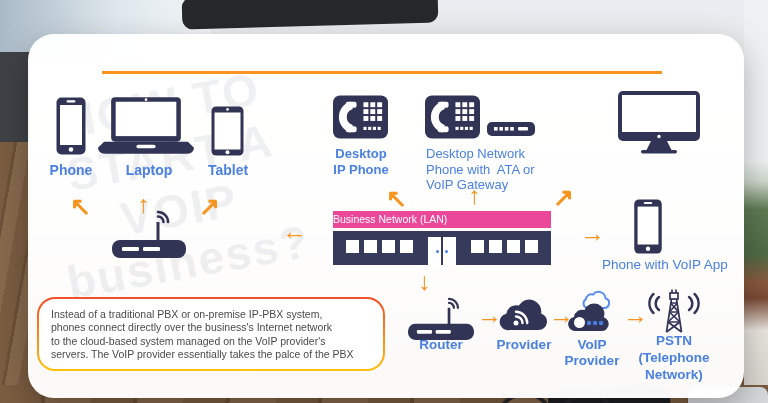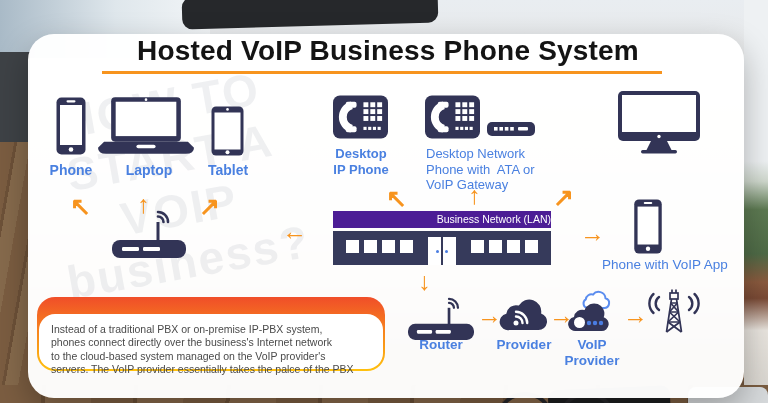--- a/index.html
+++ b/index.html
@@ -32,26 +32,26 @@
   
   .title{position:absolute;left:60px;top:35px;width:656px;text-align:center;
         font-size:28px;font-weight:bold;color:#141414;letter-spacing:0.2px;}
   .title-rule{position:absolute;left:102px;top:71px;width:560px;height:3px;background:#F7941E;}
   .lbl{position:absolute;color:#4A80E0;font-size:13px;line-height:1.2;white-space:pre-wrap;}
   .c{text-align:center;font-weight:bold;}
   .arrow{position:absolute;color:#F7941E;font-weight:bold;font-size:25px;line-height:1;}
   .note-border{position:absolute;left:37px;top:297px;width:348px;height:74px;border-radius:18px;
         background:linear-gradient(180deg,#F04E29,#FFC10E);padding:0;box-sizing:border-box;}
   .note-inner{position:absolute;left:2px;top:2px;right:2px;bottom:2px;background:#fff;border-radius:16px;
-        padding:9px 12px;box-sizing:border-box;font-size:10.5px;line-height:1.28;color:#4a4a4a;white-space:pre-wrap;margin-top:15px;}
+        padding:9px 12px;box-sizing:border-box;font-size:10.5px;line-height:1.28;color:#4a4a4a;white-space:pre-wrap;}
   .ic{position:absolute;}
   
   .building{position:absolute;left:333px;top:211px;width:218px;height:54px;}
-  .b-bar{position:absolute;left:0;top:0;width:218px;height:17px;background:#4c1d95;
-        color:#fff;font-size:10.5px;line-height:17px;text-align:right;}
+  .b-bar{position:absolute;left:0;top:0;width:218px;height:17px;background:#ec4899;
+        color:#fff;font-size:10.5px;line-height:17px;text-align:left;}
   .b-body{position:absolute;left:0;top:20px;width:218px;height:34px;background:#363A5B;}
   .b-win{position:absolute;top:9px;width:13px;height:13px;background:#fff;}
   .b-door{position:absolute;top:6px;width:13px;height:28px;background:#fff;}
   .b-knob{position:absolute;top:19px;width:3px;height:3px;border-radius:50%;background:#4A7DE2;}
 </style>
 </head>
 <body>
 
 <div id="stage">
 
@@ -66,21 +66,20 @@
   <div class="bg-glass" style="left:498px;"></div>
   <div class="bg-glass" style="left:560px;"></div>
   <div class="bg-laptop-br"></div>
 
   <div class="card"></div>
   <div class="watermark">HOW TO
 START A
 VOIP
 business?</div>
 
-  <div class="title">Hosted VoIP Business Phone System</div>
   <div class="title-rule"></div>
 
   <svg class="ic" style="left:56px;top:97px;" width="30" height="58" viewBox="0 0 30 58">
     <rect x="0.5" y="0.5" width="29" height="57" rx="5" fill="#323456"></rect>
     <rect x="4" y="8" width="22" height="40" fill="#fff"></rect>
     <rect x="10.5" y="3.2" width="9" height="2.2" rx="1.1" fill="#fff"></rect>
     <circle cx="15" cy="52.5" r="2.3" fill="#fff"></circle>
   </svg>
   <div class="lbl c" style="left:42px;top:162px;width:58px;font-size:14px;">Phone</div>
 
@@ -278,14 +277,17 @@
     <g stroke="#323456" stroke-width="1.7" fill="none">
       <path d="M20.5 44 L25.5 11 M35.5 44 L30.5 11"></path>
       <rect x="24" y="5" width="8" height="6"></rect>
       <path d="M26 5 V1.5 M30 5 V1.5"></path>
       <path d="M24.6 15 H31.4 M23.4 24 H32.6 M22 34 H34"></path>
       <path d="M24.6 15 L32.6 24 M31.4 15 L23.4 24"></path>
       <path d="M23.4 24 L34 34 M32.6 24 L22 34"></path>
       <path d="M22 34 L35.5 44 M34 34 L20.5 44"></path>
     </g>
   </svg>
+  <div class="lbl c" style="left:628px;top:333px;width:92px;font-size:13.5px;line-height:1.25;">PSTN
+(Telephone
+Network)</div>
 
 </div>
 
 </body></html>

